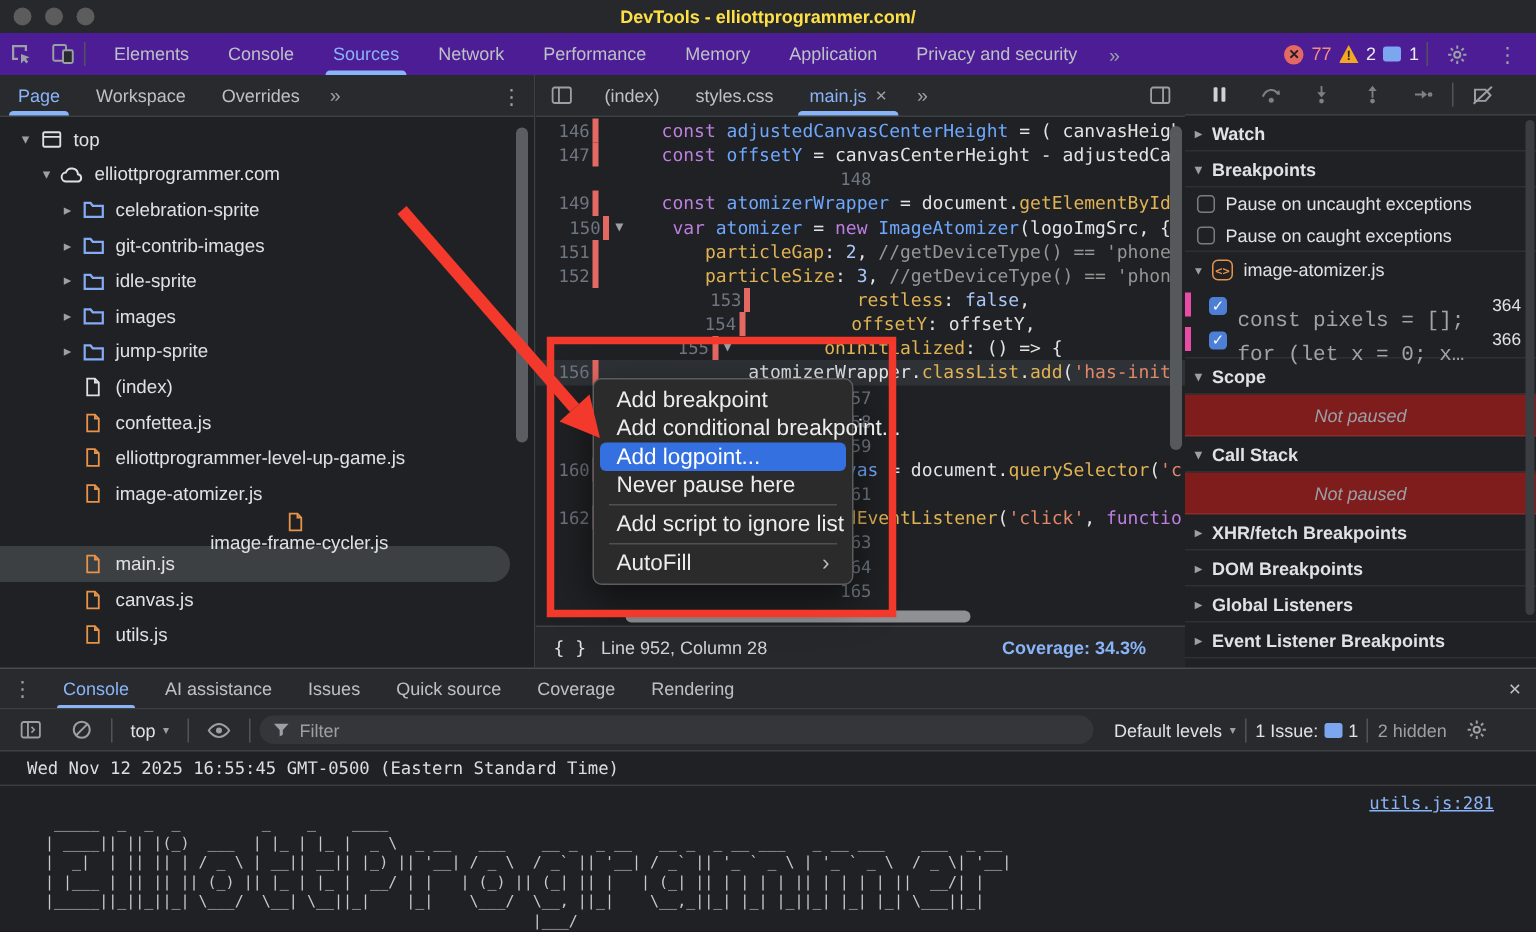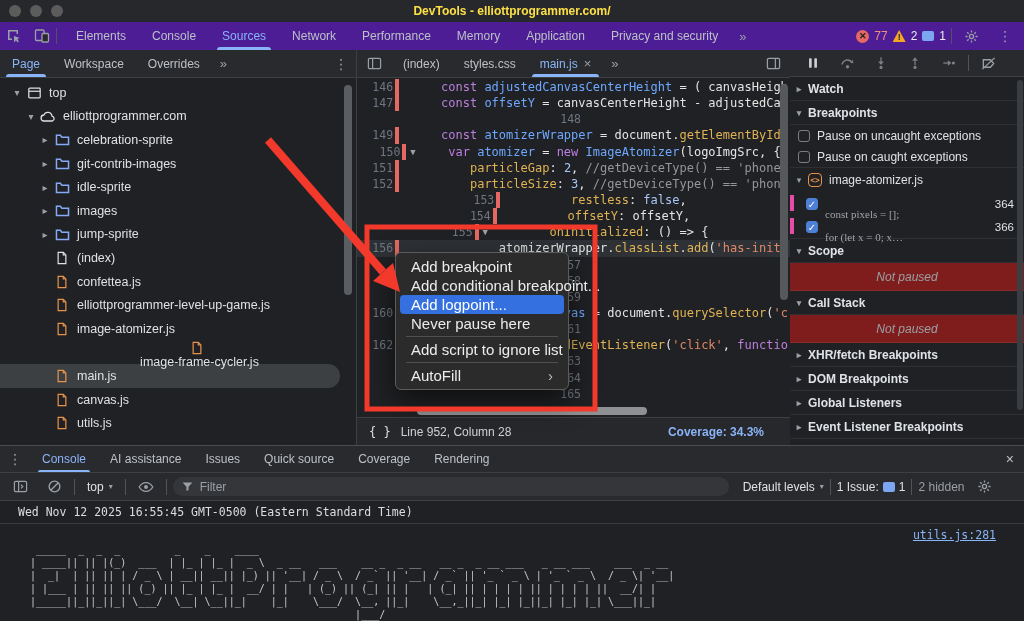--- a/index.html
+++ b/index.html
@@ -94,21 +94,21 @@
   .checkbox{width:12px;height:12px;border:1.5px solid #7a7e83;border-radius:3px;margin:0 7px 0 8px;flex:none;box-sizing:border-box;}
   .checkbox.checked{background:#4d7fd6;border-color:#4d7fd6;color:#fff;font-size:10px;line-height:11px;text-align:center;}
   .grp-row{height:24px;border-bottom:none;}
   .script-badge{width:14px;height:14px;border:1.5px solid #e8934a;border-radius:4px;color:#e8934a;
                 font-size:8px;font-weight:bold;display:flex;align-items:center;justify-content:center;flex:none;
                 font-family:"DejaVu Sans Mono",monospace;box-sizing:border-box;}
   .grp-label{margin-left:7px;}
   .bp-entry{height:23px;border-bottom:none;position:relative;}
   .bp-entry.sepb{border-bottom:1px solid rgba(255,255,255,0.07);}
   .pinkstrip{position:absolute;left:0;top:3px;width:4px;height:16px;background:#e94ca7;}
-  .bp-code{font-family:Liberation Serif, serif;font-size:11px;color:#9fa4aa;white-space:pre;overflow:hidden;flex:1;margin-top:21px;}
+  .bp-code{font-family:Liberation Mono, monospace;font-size:14px;color:#9fa4aa;white-space:pre;overflow:hidden;flex:1;margin-top:21px;}
   .bp-line{margin-left:auto;margin-right:10px;color:#dfe1e5;font-size:11.5px;}
   .status-row{height:27px;background:#7f1d1d;color:#9aa0a6;font-style:italic;display:flex;align-items:center;
               justify-content:center;border-bottom:1px solid rgba(255,255,255,0.07);text-align:center;}
   .rp-scroll{position:absolute;right:1px;top:30px;width:6px;height:330px;background:#3a3d41;border-radius:3px;}
 
   
   .drawer{left:0;top:445px;width:1024px;height:176px;background:#202124;border-top:1px solid #494c50;}
   .drawer-tabs{height:26px;background:#292a2d;border-bottom:1px solid #3c4043;display:flex;align-items:center;}
   .dr-tab{padding:0 12px;height:100%;display:flex;align-items:center;color:#bdc1c6;position:relative;white-space:nowrap;}
   .dr-tab.active{color:#8ab4f8;}

